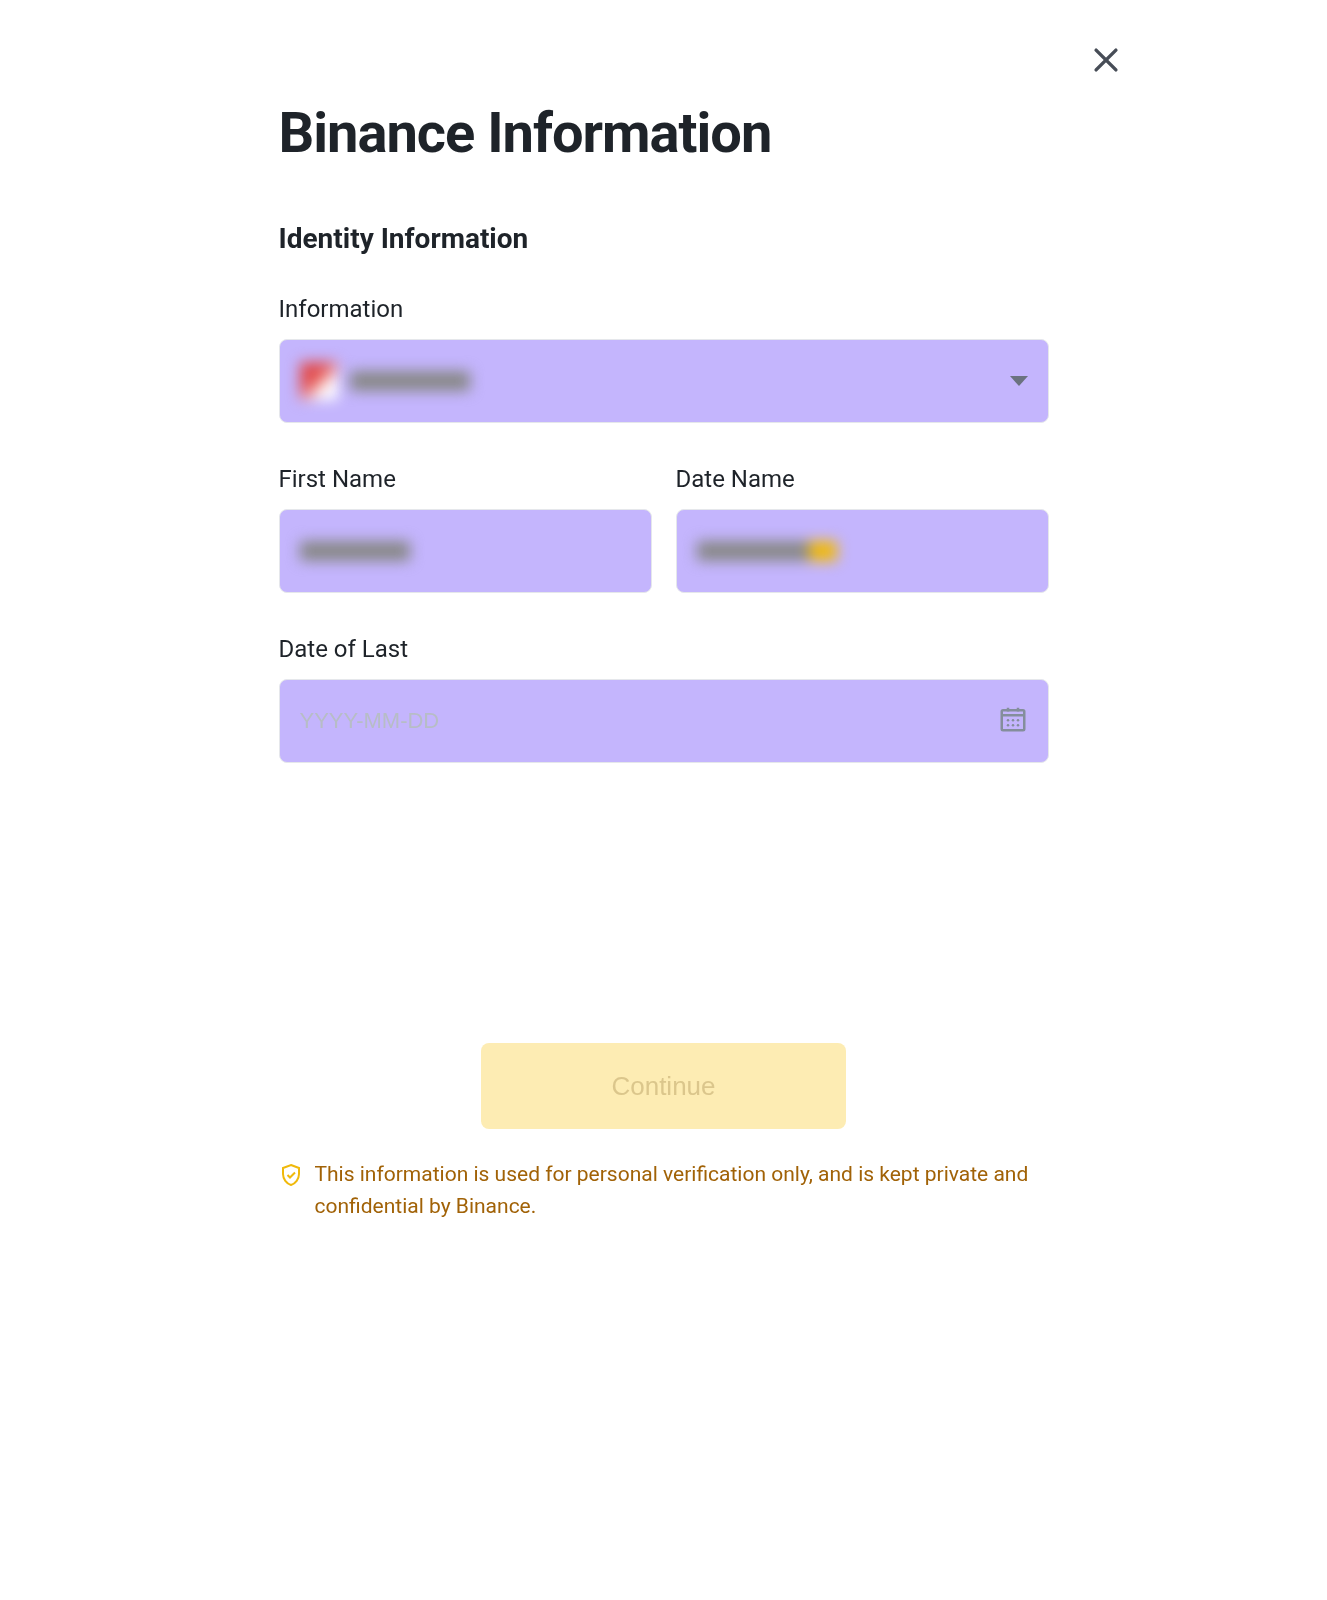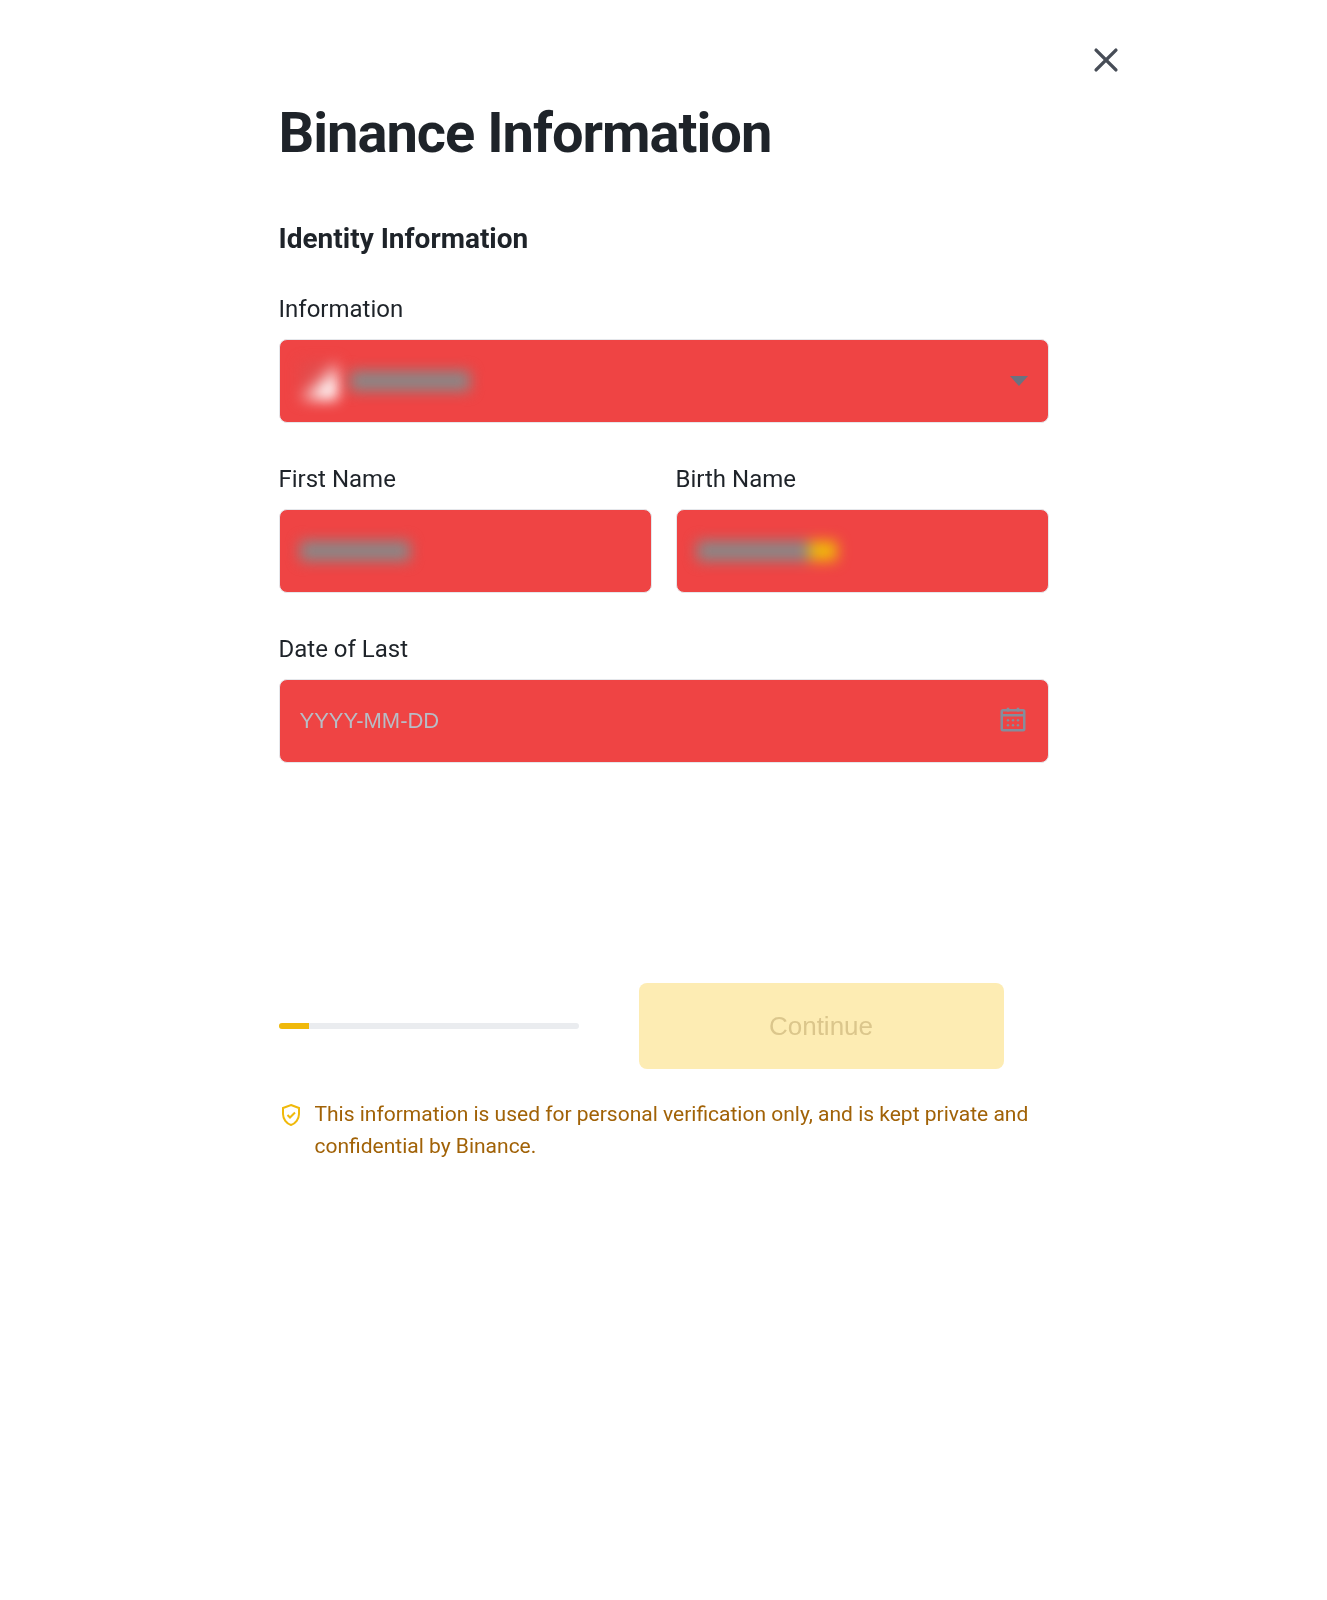--- a/index.html
+++ b/index.html
@@ -56,21 +56,21 @@
     color: #1e2329;
     margin-bottom: 16px;
   }
   .input-wrap {
     border: 1px solid #e5e7eb;
     border-radius: 8px;
     height: 84px;
     display: flex;
     align-items: center;
     padding: 0 20px;
-    background: #ef4444;
+    background: #c4b5fd;
     position: relative;
   }
   .input-wrap input {
     border: none;
     outline: none;
     font-size: 22px;
     color: #1e2329;
     width: 100%;
     background: transparent;
   }
@@ -106,22 +106,23 @@
   .row { display: flex; gap: 24px; }
   .row .field { flex: 1; }
   .cal-icon { color: #848e9c; }
   .cal-icon svg { width: 30px; height: 30px; }
   .footer {
     margin-top: 220px;
   }
   .footer-top {
     display: flex;
     align-items: center;
-    justify-content: flex-start;
+    justify-content: center;
     gap: 60px;
+    flex-direction: column;
   }
   .progress {
     flex: 1;
     max-width: 300px;
     height: 6px;
     background: #eaecef;
     border-radius: 3px;
     overflow: hidden;
   }
   .progress-fill {
@@ -179,21 +180,21 @@
     </div>
 
     <div class="row">
       <div class="field">
         <div class="label">First Name</div>
         <div class="input-wrap">
           <div class="text-blur short"></div>
         </div>
       </div>
       <div class="field">
-        <div class="label">Birth Name</div>
+        <div class="label">Date Name</div>
         <div class="input-wrap">
           <div class="text-blur accent"></div>
         </div>
       </div>
     </div>
 
     <div class="field">
       <div class="label">Date of Last</div>
       <div class="input-wrap">
         <input type="text" placeholder="YYYY-MM-DD" style="">

